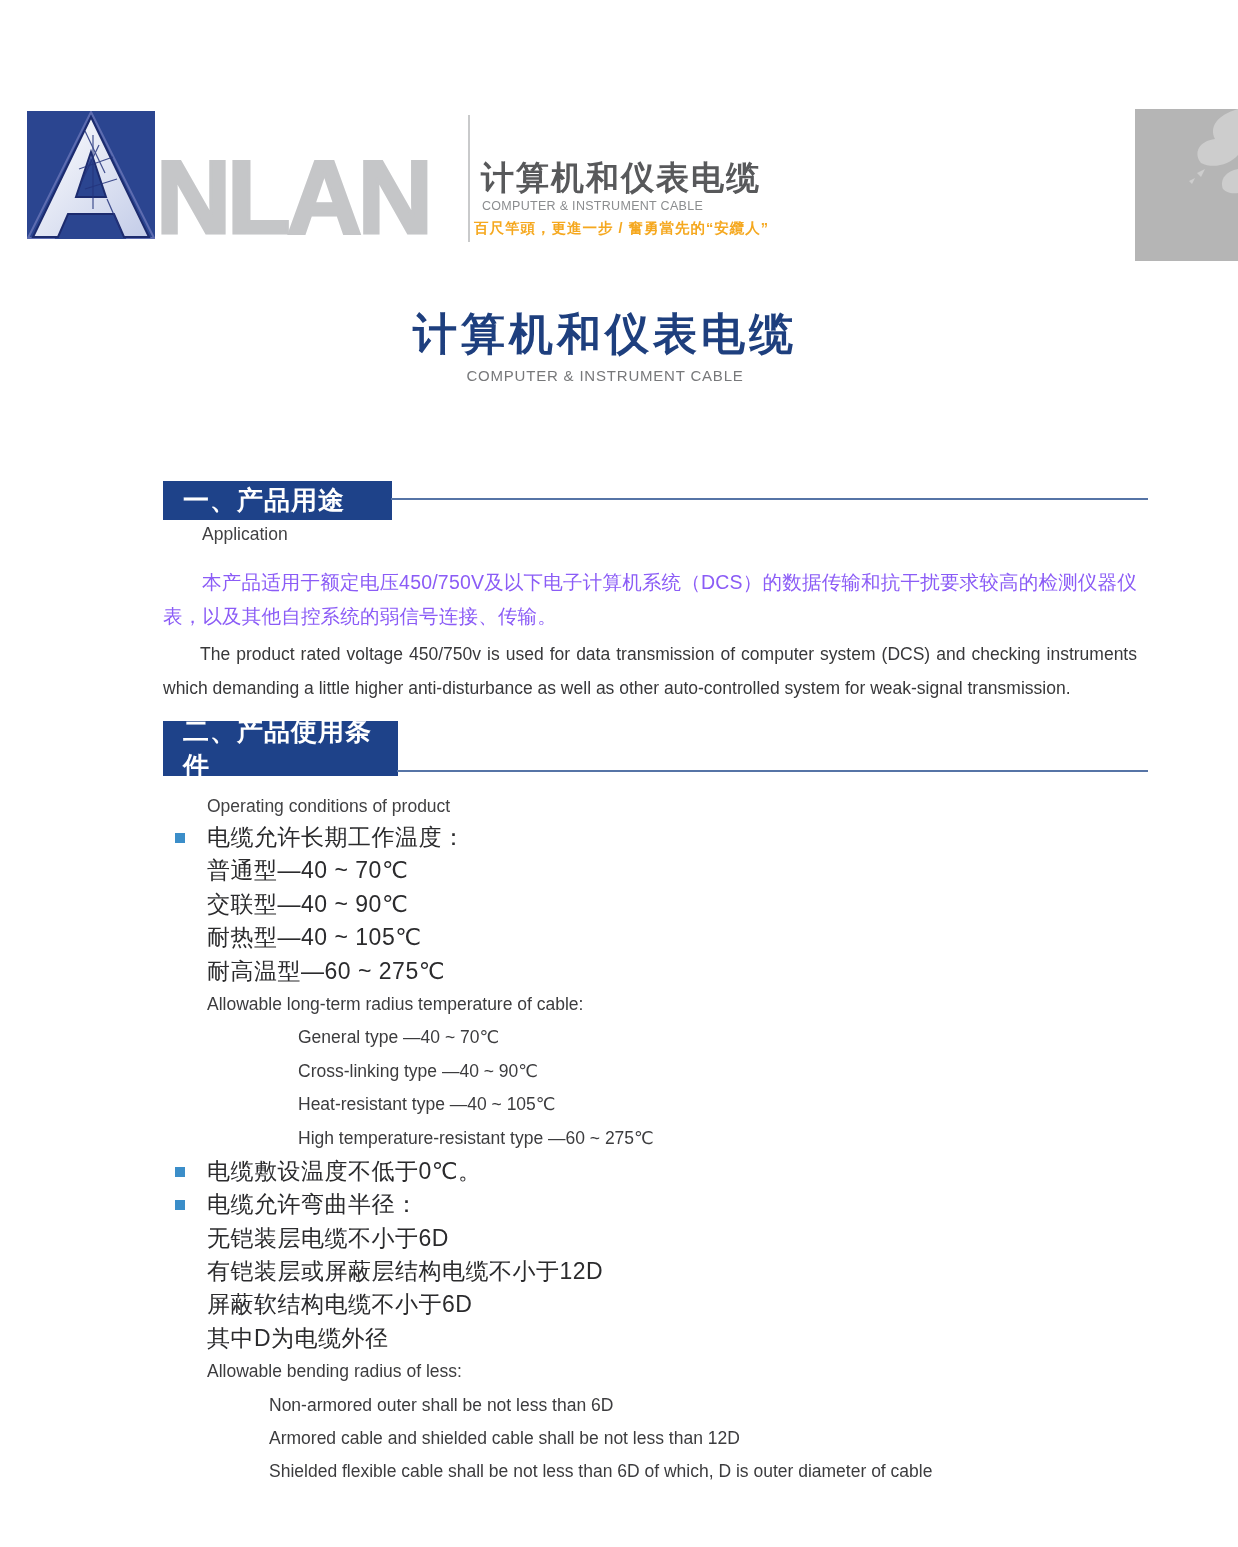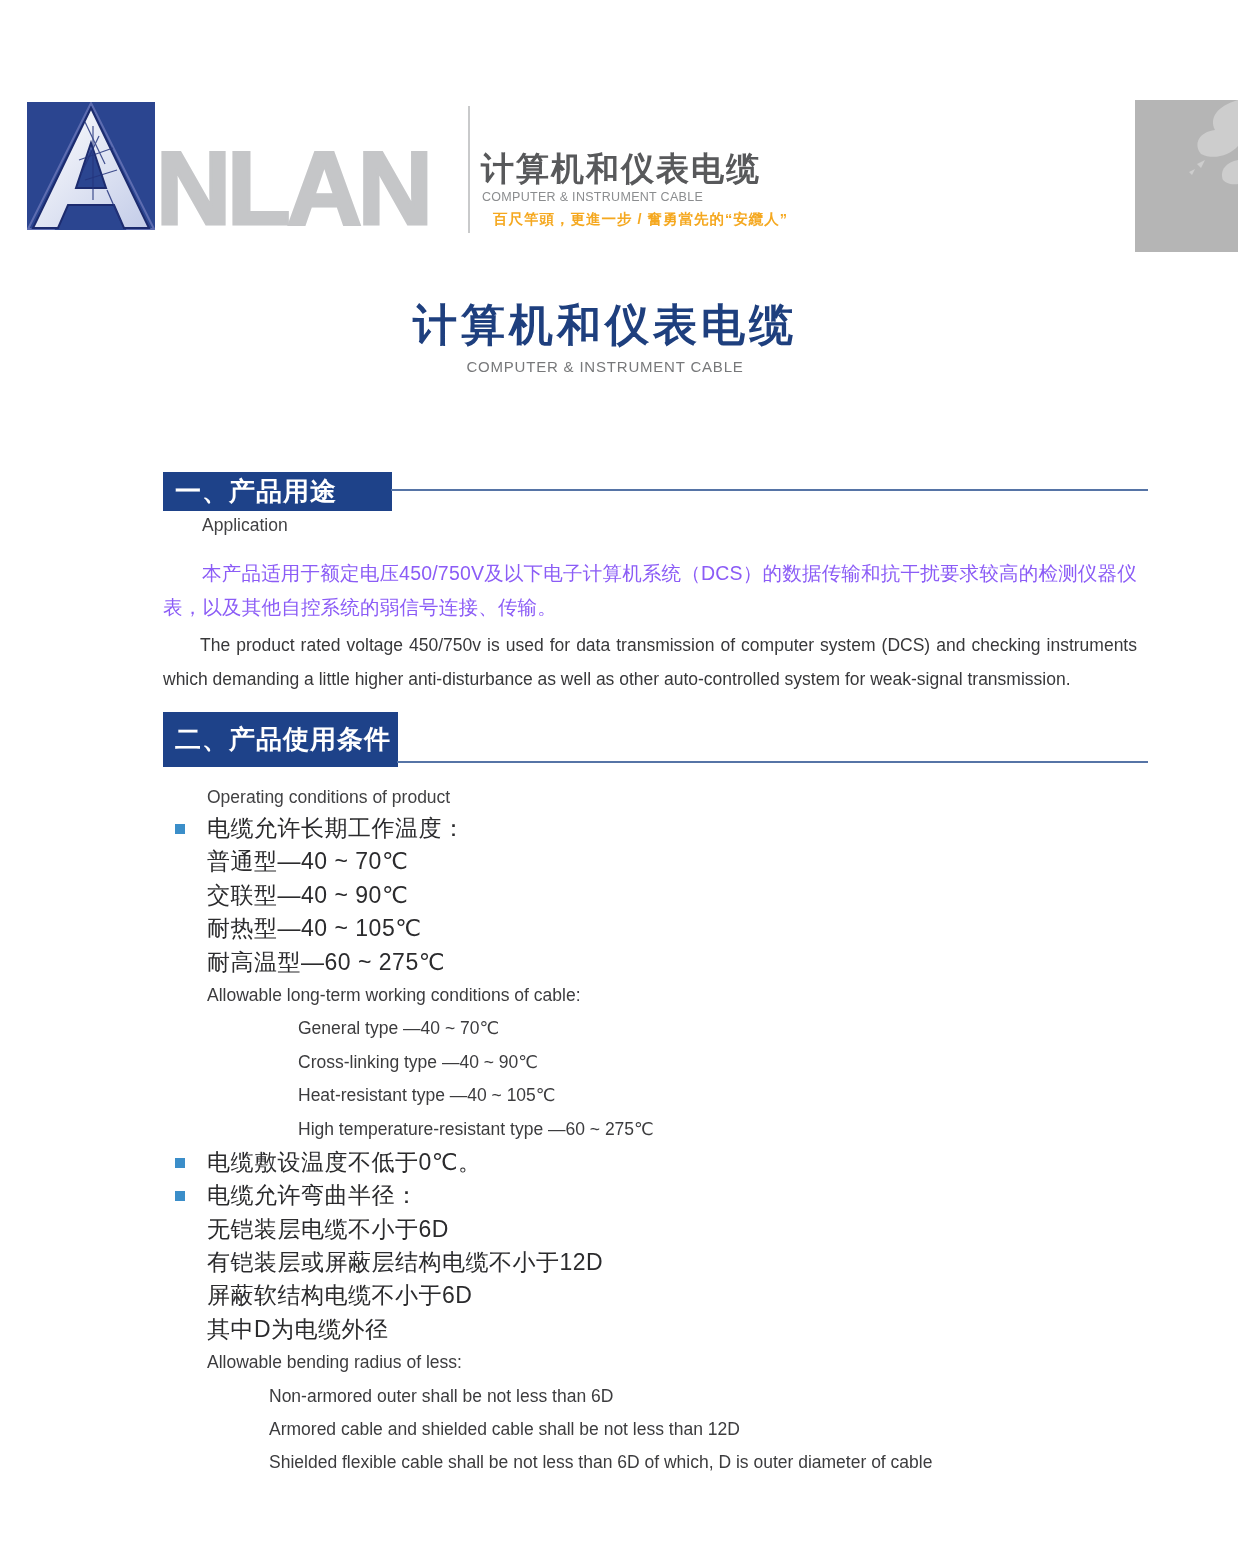--- a/index.html
+++ b/index.html
@@ -1,41 +1,41 @@
 <!DOCTYPE html>
 <html><head>
 <meta charset="utf-8">
 <style>
   html,body{margin:0;padding:0;background:#ffffff;}
   body{
     width:1238px;height:1547px;position:relative;overflow:hidden;
     font-family:"Liberation Sans","DejaVu Sans",sans-serif;
     -webkit-font-smoothing:antialiased;
   }
-  .abs{position:absolute;}
+  .abs{position:absolute;margin-top:9px;}
 
   
   .logo-box{left:27px;top:102px;width:128px;height:128px;}
   .logo-rest{
     left:156px;top:136px;font-size:104px;line-height:104px;font-weight:bold;
     color:#c5c6c8;letter-spacing:-4px;-webkit-text-stroke:3px #c5c6c8;
   }
   .divider{left:468px;top:106px;width:2px;height:127px;background:#c9cacb;}
   .hdr-cn{left:481px;top:147px;font-size:33px;font-weight:bold;color:#58595b;letter-spacing:2px;}
   .hdr-en{left:482px;top:190px;font-size:12.5px;color:#8b8d8f;letter-spacing:0.3px;}
-  .slogan{left:493px;top:210px;font-size:14.5px;font-weight:bold;color:#f5a81f;letter-spacing:1px;}
+  .slogan{left:474px;top:210px;font-size:14.5px;font-weight:bold;color:#f5a81f;letter-spacing:1px;}
   .corner-box{left:1135px;top:100px;width:103px;height:152px;background:#b5b5b5;overflow:hidden;}
 
   
   .hero-cn{left:0;top:296px;width:1210px;text-align:center;font-size:44px;font-weight:bold;
            color:#1e3f7e;letter-spacing:4px;}
   .hero-en{left:0;top:358px;width:1210px;text-align:center;font-size:15px;color:#77787a;letter-spacing:0.8px;}
 
   
-  .secbar{background:#1e4289;display:flex;align-items:center;padding-left:12px;box-sizing:border-box;
+  .secbar{background:#1e4289;display:flex;align-items:center;padding-left:20px;box-sizing:border-box;
           color:#ffffff;font-size:26px;font-weight:bold;letter-spacing:1px;}
   .bar1{left:163px;top:472px;width:229px;height:39px;}
   .bar2{left:163px;top:712px;width:235px;height:55px;}
   .hrule{height:2px;background:#5674a6;}
   .hr1{left:391px;top:489px;width:757px;}
   .hr2{left:397px;top:761px;width:751px;}
   .subhead{font-size:17.5px;color:#414143;text-align:center;}
   .sub1{left:202px;top:515px;}
   .sub2{left:207px;top:787px;}
 
@@ -122,21 +122,21 @@
   <div class="bl p0 cn">
     <span>交联型—40 ~ 90℃</span>
   </div>
   <div class="bl p0 cn">
     <span>耐热型—40 ~ 105℃</span>
   </div>
   <div class="bl p0 cn">
     <span>耐高温型—60 ~ 275℃</span>
   </div>
   <div class="bl p0 en">
-    <span>Allowable long-term working conditions of cable:</span>
+    <span>Allowable long-term radius temperature of cable:</span>
   </div>
   <div class="bl pa en">
     <span>General type —40 ~ 70℃</span>
   </div>
   <div class="bl pa en">
     <span>Cross-linking type —40 ~ 90℃</span>
   </div>
   <div class="bl pa en">
     <span>Heat-resistant type —40 ~ 105℃</span>
   </div>

